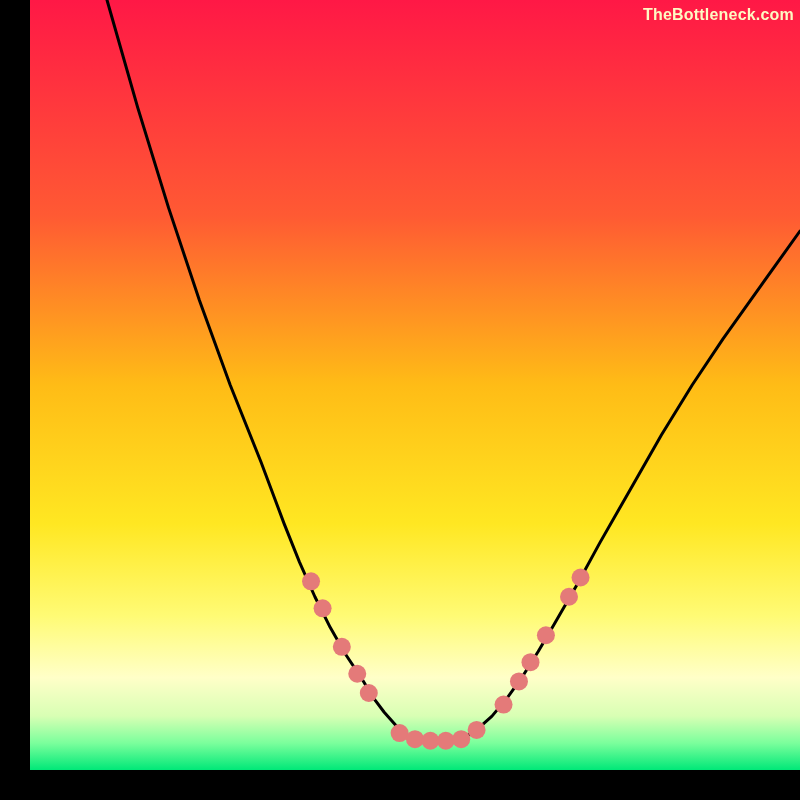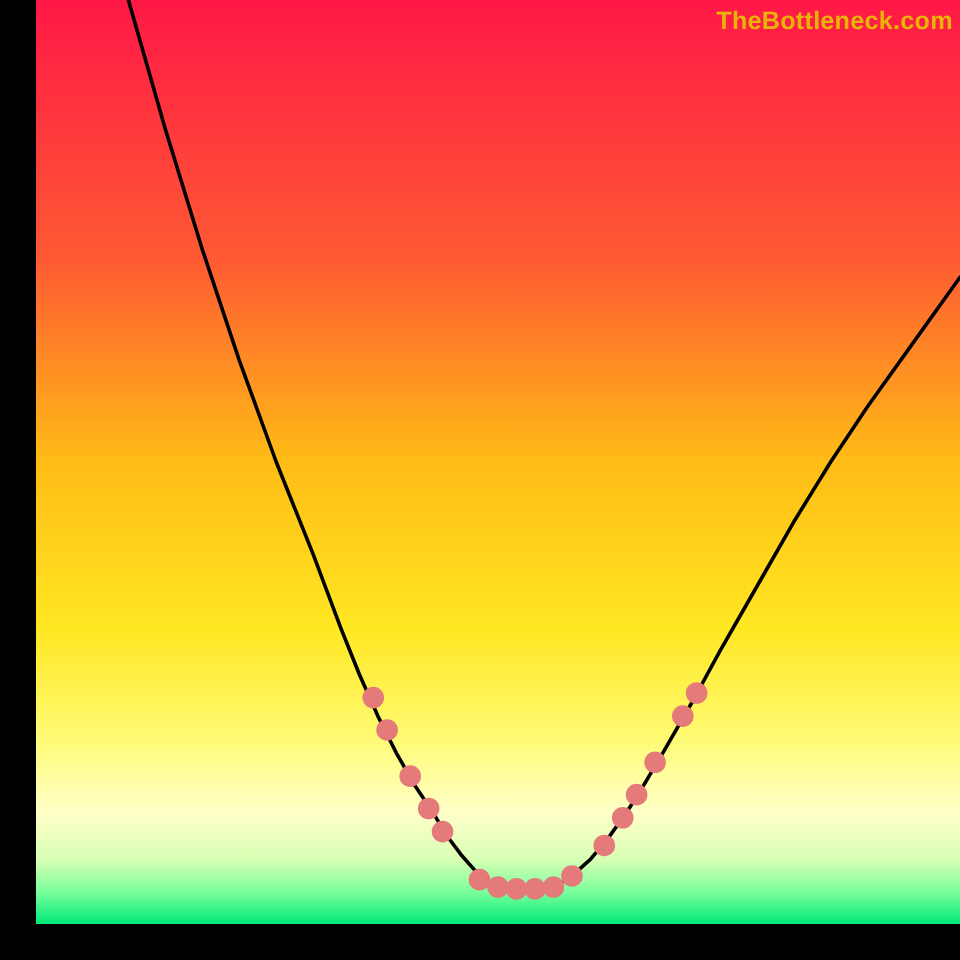--- a/index.html
+++ b/index.html
@@ -17,22 +17,22 @@
     top: 0;
     width: 770px;
     height: 770px;
     overflow: hidden;
   }
   
   .watermark {
     position: absolute;
     top: 6px;
     right: 6px;
-    color: #eab308;
-    font-size: 21px;
+    color: #fef9c3;
+    font-size: 16px;
     font-weight: bold;
     letter-spacing: 0.2px;
     user-select: none;
   }
   svg {
     display: block;
   }
 </style>
 </head>
 <body>

